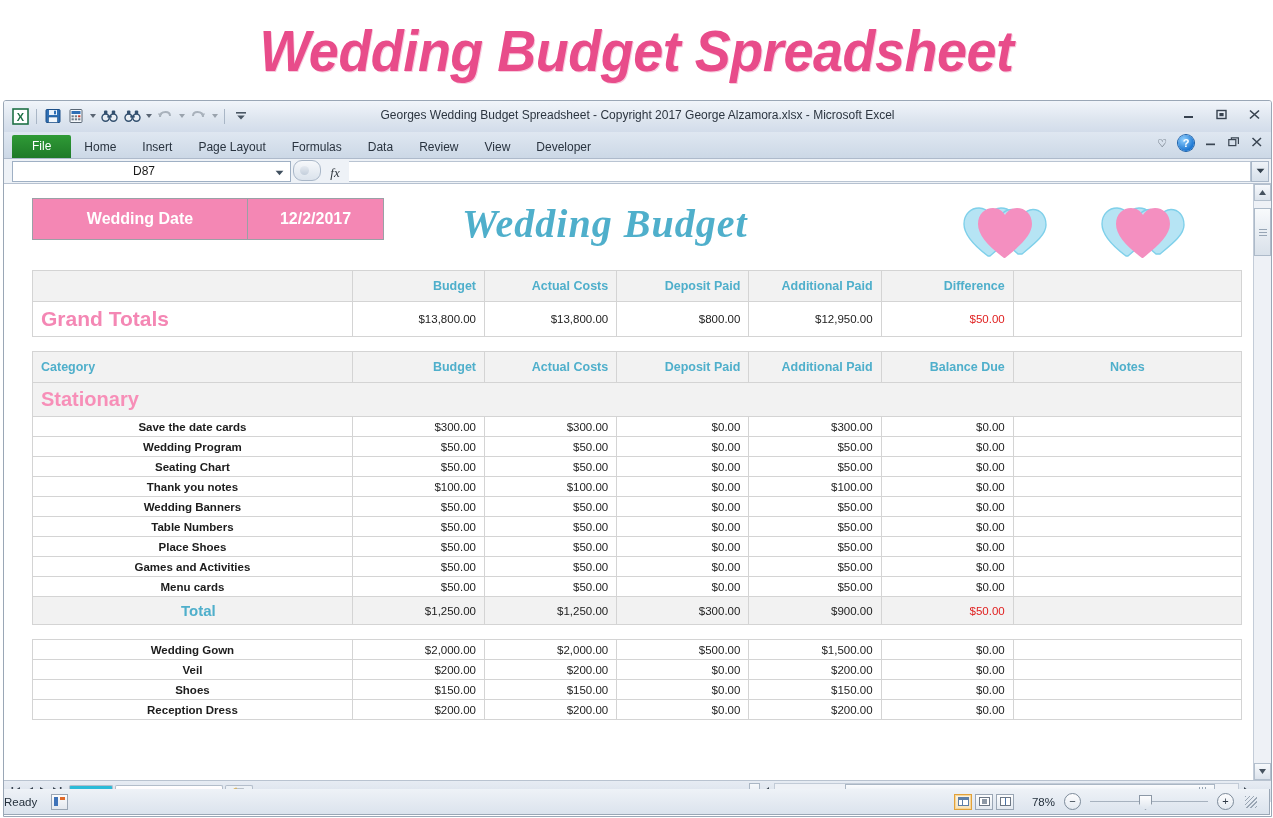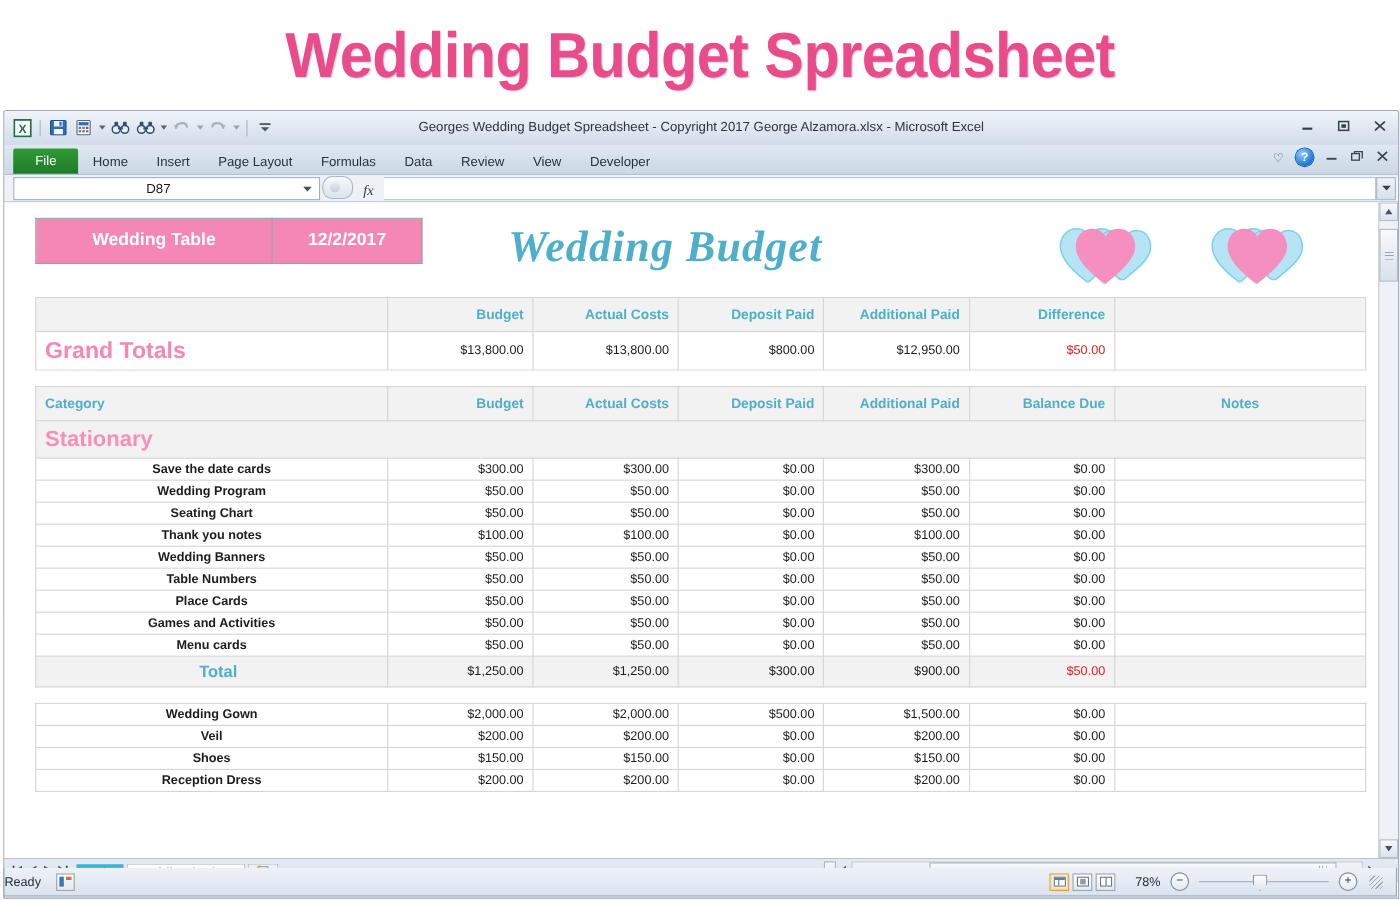--- a/index.html
+++ b/index.html
@@ -4,21 +4,21 @@
 <style>
   html,body{margin:0;padding:0;}
   body{
     width:1273px;height:818px;overflow:hidden;background:#ffffff;
     font-family:"Liberation Sans", sans-serif;
     -webkit-font-smoothing:antialiased;
   }
 
   
   #page-banner{
-    height:100px;display:flex;align-items:center;justify-content:center;background:#ffffff;
+    height:100px;display:flex;align-items:center;justify-content:center;background:#ffffff;font-style:italic;
   }
   #page-banner .banner-text{
     font-family:"Liberation Sans", sans-serif;
     font-size:58px;font-weight:bold;color:#E84C8A;
     letter-spacing:-0.5px;
     transform:scaleX(0.93);
     text-shadow:1px 1px 0 rgba(240,160,195,.55);
   }
 
   
@@ -353,21 +353,21 @@
   </div>
 
   <div class="sheet-wrap">
     <div class="sheet">
       <div class="content">
 
         <div class="headerband">
           <table class="wdate">
             <tbody>
                 <tr>
-              <td class="lbl">Wedding Table</td>
+              <td class="lbl">Wedding Date</td>
               <td class="val">12/2/2017</td>
             </tr>
           </tbody>
             </table>
           <div class="script-logo">Wedding Budget</div>
           <div class="hearts">
             <div class="heart-pair">
               <svg width="86" height="56" viewBox="0 0 86 56">
                 <path d="M26 52 C10 40 2 30 2 20 C2 10 9 4 17 4 C22 4 25.5 6.5 28 10.5 C30.5 6.5 34 4 39 4 C47 4 54 10 54 20 C54 30 42 40 28 52 Z" fill="#B6E4F4" stroke="#7FD0EA" stroke-width="1.4"></path>
                 <path d="M56 50 C44 40 36 31 36 21 C36 11 43 5.5 50 5.5 C55 5.5 58 8 60.5 12 C63 8 66.5 5.5 71 5.5 C78 5.5 84 11 84 21 C84 31 72 40 60 50 Z" fill="#B6E4F4" stroke="#7FD0EA" stroke-width="1.4"></path>
@@ -497,21 +497,21 @@
               <tr class="data-row">
                 <td class="first">Table Numbers</td>
                 <td>$50.00</td>
                 <td>$50.00</td>
                 <td>$0.00</td>
                 <td>$50.00</td>
                 <td>$0.00</td>
                 <td></td>
               </tr>
               <tr class="data-row">
-                <td class="first">Place Cards</td>
+                <td class="first">Place Shoes</td>
                 <td>$50.00</td>
                 <td>$50.00</td>
                 <td>$0.00</td>
                 <td>$50.00</td>
                 <td>$0.00</td>
                 <td></td>
               </tr>
               <tr class="data-row">
                 <td class="first">Games and Activities</td>
                 <td>$50.00</td>

